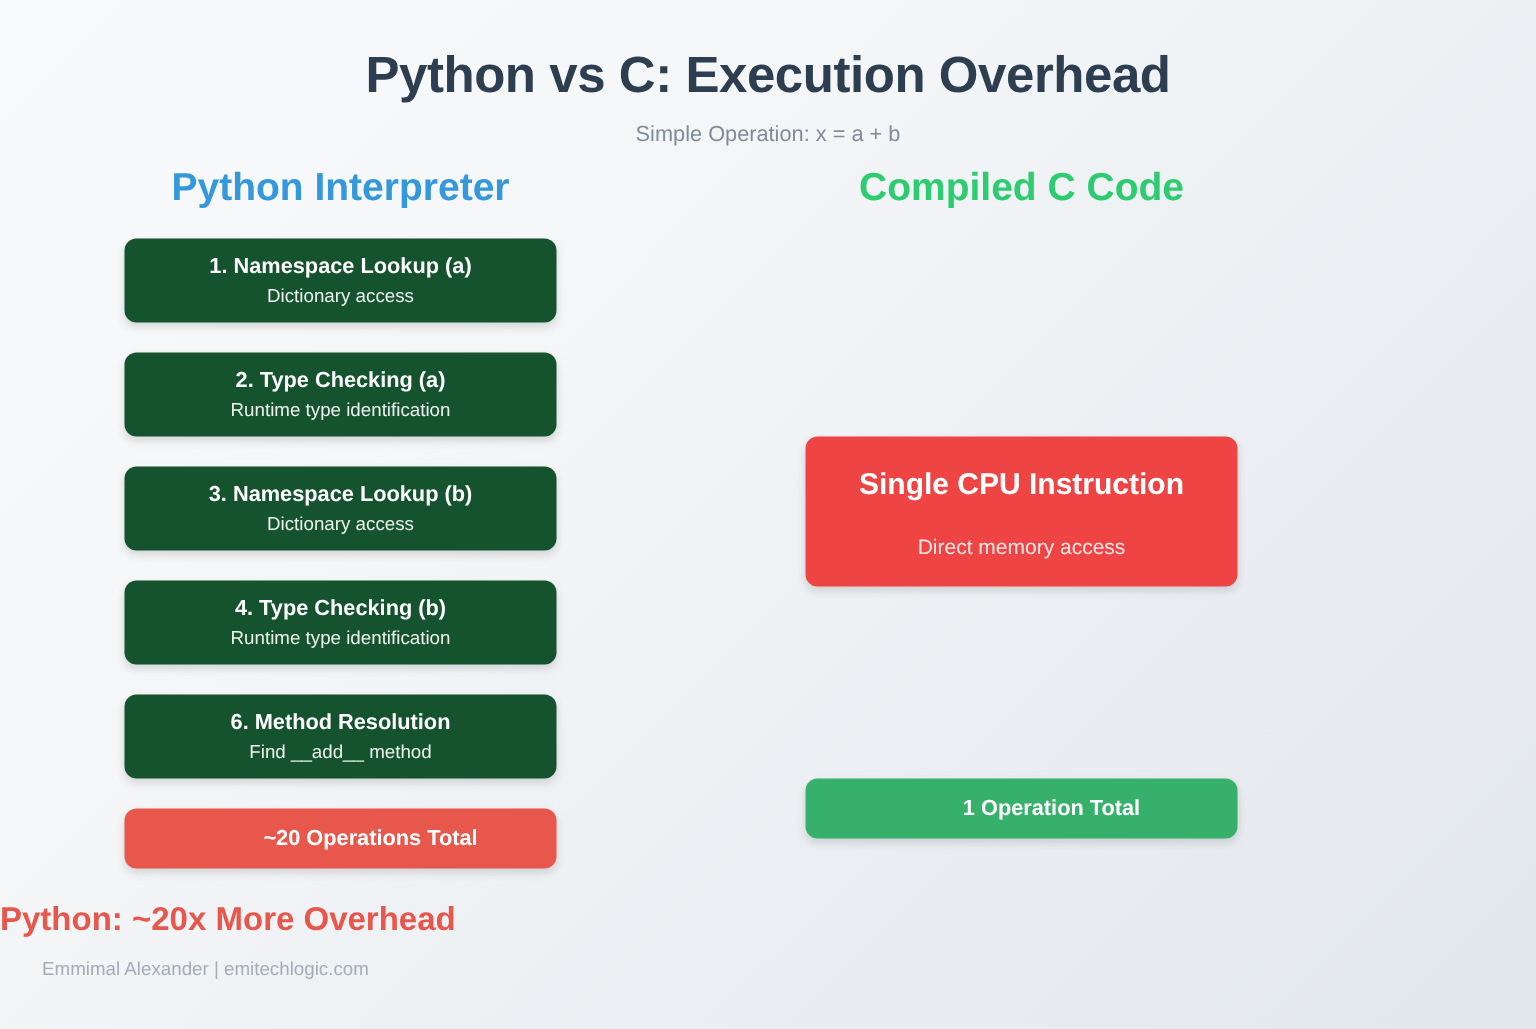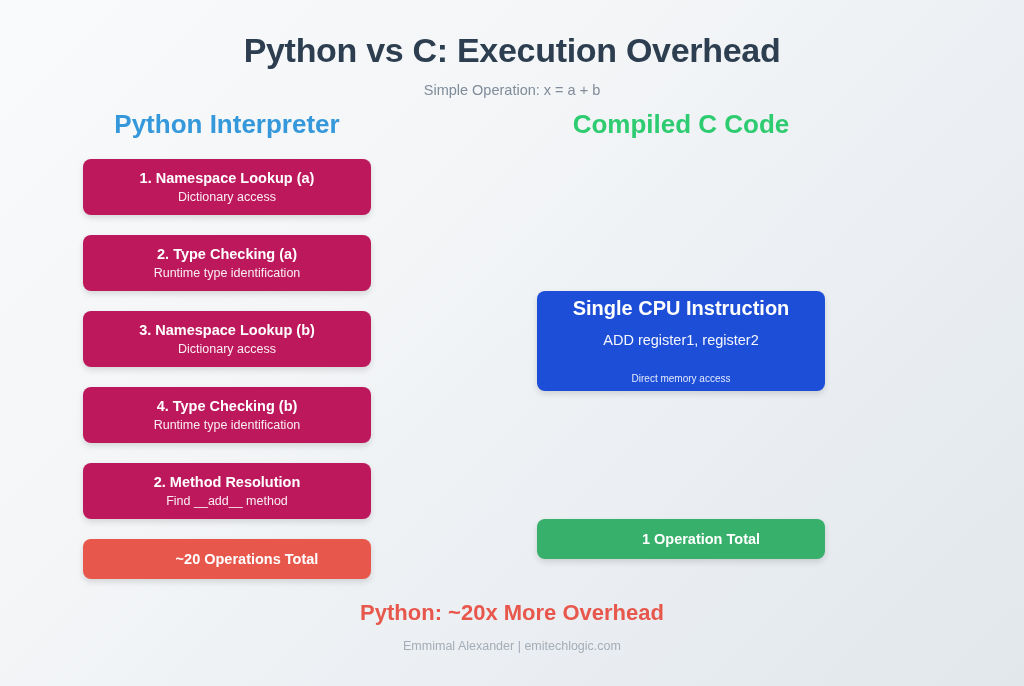--- a/index.html
+++ b/index.html
@@ -83,21 +83,21 @@
     flex-direction: column;
     align-items: center;
     justify-content: center;
     box-shadow: 0 3px 6px rgba(0,0,0,0.13);
   }
 
   .box + .box { margin-top: 20px; justify-content: center; }
 
   .box-step {
     height: 56px;
-    background: #be185d;
+    background: #14532d;
   }
 
   .box-title {
     font-size: 14.5px;
     font-weight: bold;
     line-height: 18px;
   }
 
   .box-sub {
     font-size: 12.5px;
@@ -114,67 +114,68 @@
   }
 
   .box-total.red   { background: #e8574c; }
   .box-total.green { background: #36b06a; }
 
   .box-total .box-title { font-size: 14.5px; }
 
   
   .box-cpu {
     height: 100px;
-    background: #1d4ed8;
+    background: #ef4444;
   }
 
   .box-cpu .box-title {
     font-size: 20px;
     line-height: 26px;
   }
 
   .box-cpu .box-sub-1 {
     font-size: 14.5px;
     line-height: 20px;
     color: rgba(255,255,255,0.95);
     margin-top: 9px;
   }
 
   .box-cpu .box-sub-2 {
-    font-size: 10px;
+    font-size: 14px;
     line-height: 17px;
     color: rgba(255,255,255,0.88);
     margin-top: 20px;
   }
 
   
   .c-spacer { height: 132px; width: 288px; }
   .c-gap    { height: 128px; width: 288px; }
 
   
   .footer {
     position: absolute;
     left: 0;
     top: 598px;
     width: 1024px;
-    text-align: center;
+    text-align: left;
   }
 
   .conclusion {
     font-size: 22px;
     font-weight: bold;
     color: #e8574c;
     line-height: 30px;
   }
 
   .credits {
     font-size: 12.5px;
     color: #a4adb6;
     line-height: 17px;
     margin-top: 10px;
+    padding-left: 28px;
   }
 </style>
 </head>
 <body>
 
 <div class="header">
   <div class="main-title">Python vs C: Execution Overhead</div>
   <div class="subtitle">Simple Operation: x = a + b</div>
 </div>
 
@@ -199,41 +200,40 @@
         <div class="box-title">3. Namespace Lookup (b)</div>
         <div class="box-sub">Dictionary access</div>
       </div>
 
       <div class="box box-step">
         <div class="box-title">4. Type Checking (b)</div>
         <div class="box-sub">Runtime type identification</div>
       </div>
 
       <div class="box box-step">
-        <div class="box-title">2. Method Resolution</div>
+        <div class="box-title">6. Method Resolution</div>
         <div class="box-sub">Find __add__ method</div>
       </div>
 
       <div class="box box-total red">
         <div class="box-title">~20 Operations Total</div>
       </div>
 
     </div>
   </div>
 
   <div class="column">
     <div class="col-header c">Compiled C Code</div>
 
     <div class="stack">
 
       <div class="c-spacer"></div>
 
       <div class="box box-cpu">
         <div class="box-title">Single CPU Instruction</div>
-        <div class="box-sub-1">ADD register1, register2</div>
         <div class="box-sub-2">Direct memory access</div>
       </div>
 
       <div class="c-gap"></div>
 
       <div class="box box-total green">
         <div class="box-title">1 Operation Total</div>
       </div>
 
     </div>

